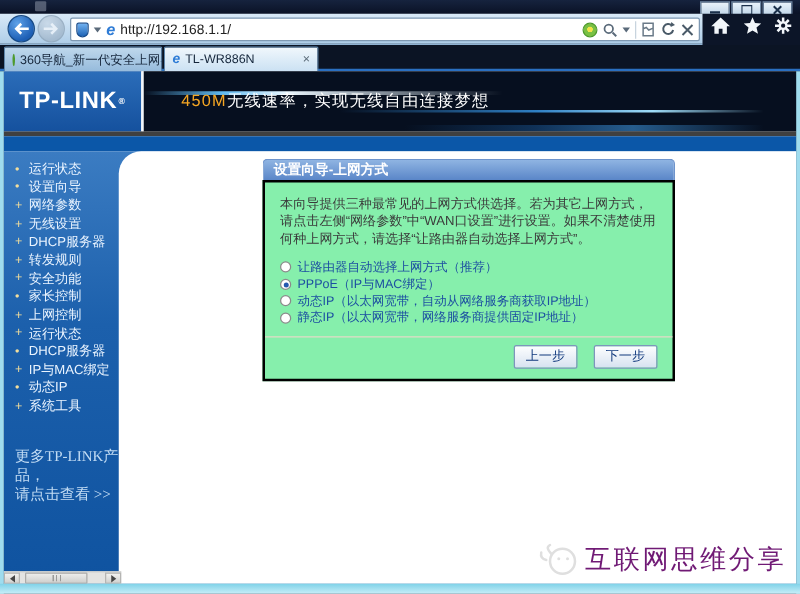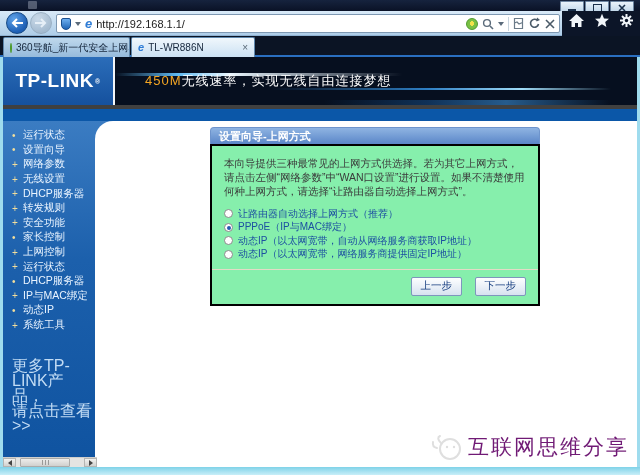--- a/index.html
+++ b/index.html
@@ -76,21 +76,21 @@
   .blue-strip { position:absolute; left:0; right:0; top:52px; height:12px; background:#0B57A8; }
 
   .main-row { position:absolute; left:0; right:0; top:64px; bottom:0;
     background:linear-gradient(180deg,#3B7CC2 0%,#1C60AC 40%,#0F53A0 100%); }
   .sidebar { position:absolute; left:0; top:0; bottom:10px; width:92px; color:#EAF4FF; }
   .menu { padding:7px 0 0 9px; }
   .menu-item { display:flex; align-items:center; gap:4px; height:14.6px; font-size:10.5px;
     white-space:nowrap; cursor:pointer; }
   .menu-item .bullet { color:#F2DE9C; font-size:10px; width:7px; }
   .menu-item .lbl { color:#EAF4FF; text-decoration:none; }
-  .side-footer { margin:26px 0 0 9px; font-size:16px; line-height:15px; color:#C2DCF4; cursor:pointer; }
+  .side-footer { margin:26px 0 0 9px; font-size:12px; line-height:15px; color:#C2DCF4; cursor:pointer;font-family:Liberation Serif, serif; }
 
   .content { position:absolute; left:92px; right:0; top:0; bottom:0; background:#FFF;
     border-top-left-radius:18px; }
 
   
   .panel { position:absolute; left:115px; top:6px; width:330px; }
   .panel-title { height:17px; line-height:17px; padding-left:8px; font-size:11px; font-weight:bold;
     color:#FFF; background:linear-gradient(180deg,#8FB4E2,#5A86C8); border-radius:4px 4px 0 0;
     border:1px solid #6E94CC; border-bottom:none; }
   .panel-body { border:2px solid #000000; background:#86efac; padding:8px 12px 5px; }
@@ -319,21 +319,21 @@
             <div class="opt-row">
               <span class="radio checked"></span>
               <span>PPPoE（IP与MAC绑定）</span>
             </div>
             <div class="opt-row">
               <span class="radio"></span>
               <span>动态IP（以太网宽带，自动从网络服务商获取IP地址）</span>
             </div>
             <div class="opt-row">
               <span class="radio"></span>
-              <span>动态IP（以太网宽带，网络服务商提供固定IP地址）</span>
+              <span>静态IP（以太网宽带，网络服务商提供固定IP地址）</span>
             </div>
             <div class="sep"></div>
             <div class="btn-row">
               <span class="wiz-btn">上一步</span>
               <span class="wiz-btn">下一步</span>
             </div>
           </div>
         </div>
 
         <div class="watermark">

